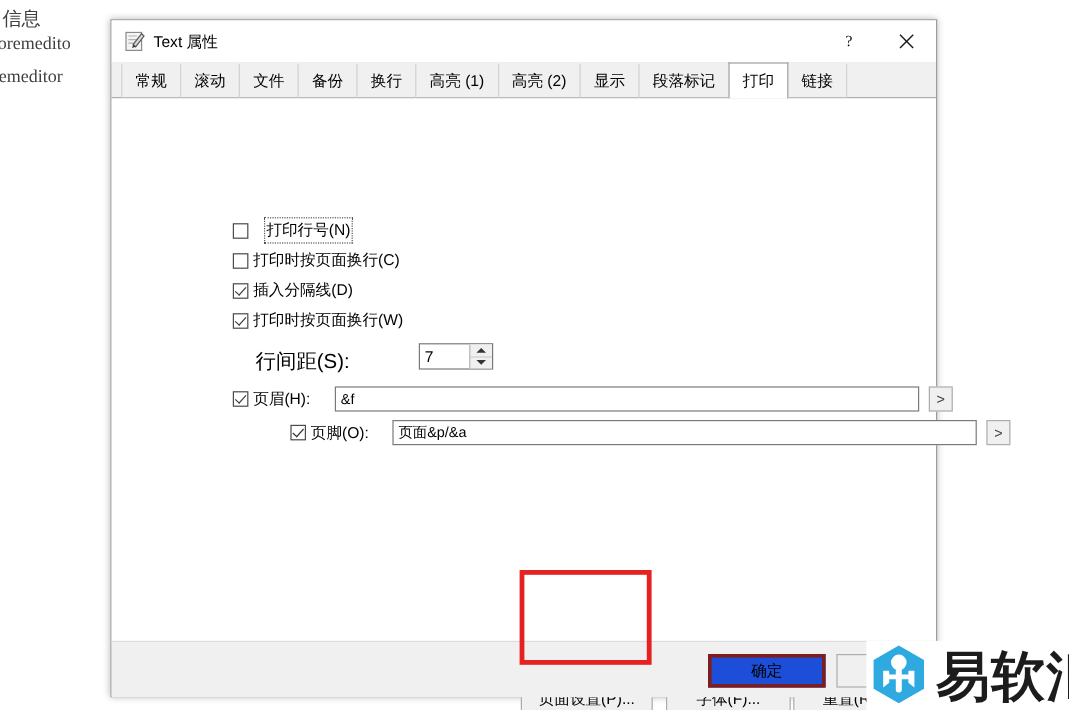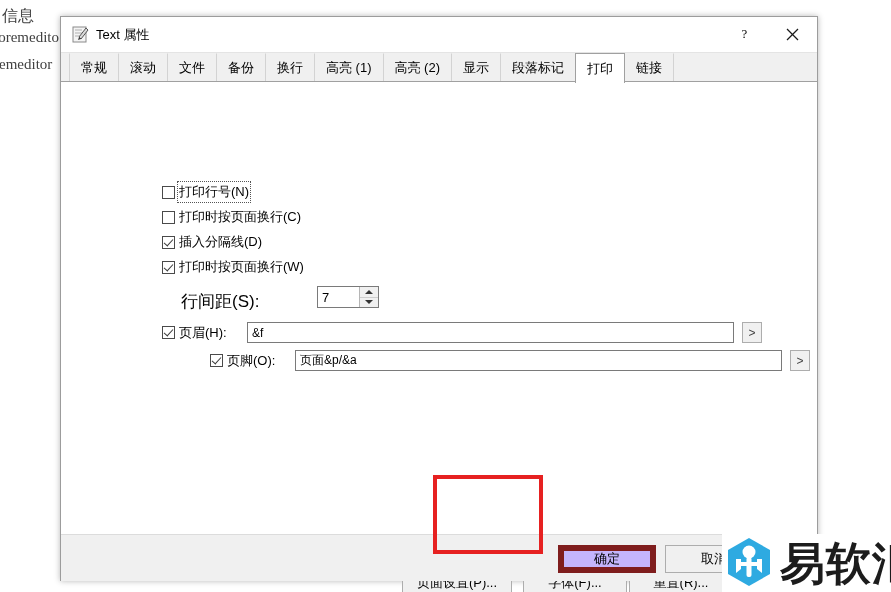--- a/index.html
+++ b/index.html
@@ -32,23 +32,23 @@
     color: #404040;
     white-space: nowrap;
   }
   #bg-t0 { left: 2px;  top: 6px;  font-size: 16px; }
   #bg-t1 { left: -6px; top: 29px; }
   #bg-t2 { left: -6px; top: 56px; }
 
   
   #dialog {
     position: absolute;
-    left: 60px;
+    left: 92px;
     top: 16px;
-    width: 758px;
+    width: 689px;
     height: 565px;
     background: #f0f0f0;
     border: 1px solid #9c9c9c;
     box-shadow: 0 0 6px rgba(0,0,0,0.28);
     box-sizing: border-box;
   }
 
   
   #titlebar {
     height: 35px;
@@ -86,21 +86,21 @@
 
   
   #tabstrip {
     position: relative;
     height: 29px;
     background: #f0f0f0;
     border-bottom: 1px solid #a0a0a0;
     padding-left: 8px;
     box-sizing: border-box;
     display: flex;
-    align-items: center;
+    align-items: flex-end;
   }
   .tab {
     height: 28px;
     line-height: 28px;
     padding: 0 11px;
     font-size: 13px;
     background: #f0f0f0;
     border-left: 1px solid #d3d3d3;
     border-right: 1px solid #d3d3d3;
     border-top: 1px solid transparent;
@@ -155,21 +155,21 @@
     top: 0px;
     width: 4px;
     height: 8px;
     border: solid #3a3a3a;
     border-width: 0 1.6px 1.6px 0;
     transform: rotate(42deg);
   }
   .cblabel { font-size: 13px; color: #000; }
   .focusbox { outline: 1px dotted #555; outline-offset: 1px; }
 
-  #cb-0 { left: 101px; top: 101px; }
+  #cb-0 { left: 101px; top: 101px; gap: 11px; }
   #cb-1 { left: 101px; top: 126px; }
   #cb-2 { left: 101px; top: 151px; }
   #cb-3 { left: 101px; top: 176px; }
 
   
   #ls-label {
     position: absolute;
     left: 120px; top: 208px;
     font-size: 17px;
     white-space: nowrap;
@@ -298,22 +298,22 @@
     box-sizing: border-box;
     font-size: 13px;
     display: flex;
     align-items: center;
     justify-content: center;
     cursor: default;
     white-space: nowrap;
   }
   #btn-ok {
     left: 497px;
-    border: 6px solid #7f1d1d;
-    background: #c4b5fd;
+    border: 3px solid #7f1d1d;
+    background: #1d4ed8;
   }
   #btn-cancel { left: 604px; }
 
   
   #annot-rect {
     position: absolute;
     left: 433px;
     top: 475px;
     width: 110px;
     height: 79px;

